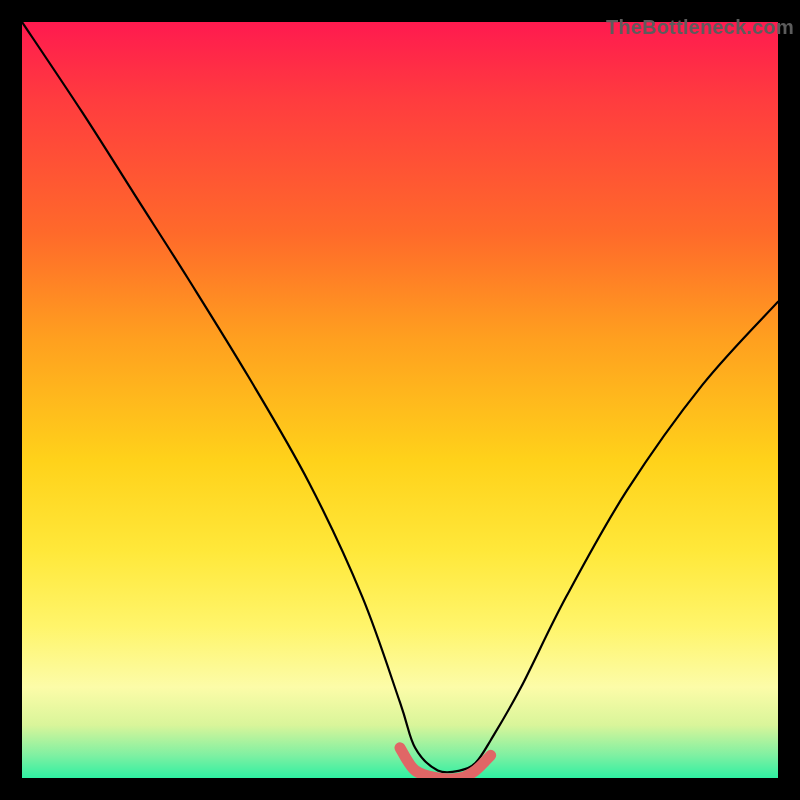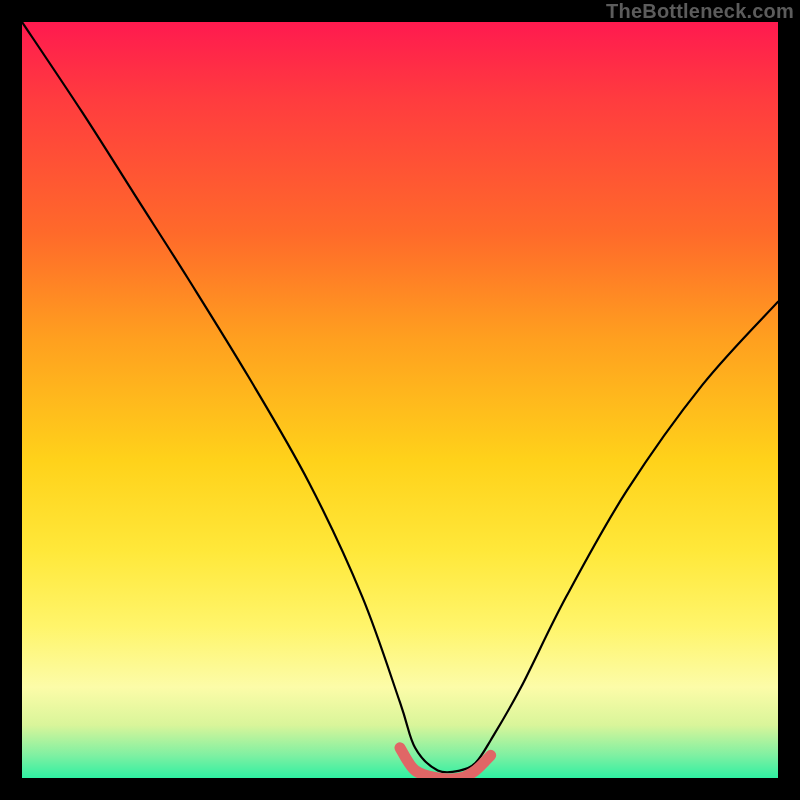--- a/index.html
+++ b/index.html
@@ -31,21 +31,21 @@
       #ffd21a 58%,
       #ffe83a 70%,
       #fff56b 80%,
       #fcfca8 88%,
       #d9f59a 93%,
       #7ff0a2 97%,
       #2ff0a2 100%);
   }
   .watermark {
     position: absolute;
-    top: 0px;
+    top: 16px;
     right: 6px;
     font-family: Arial, Helvetica, sans-serif;
     font-size: 20px;
     font-weight: 600;
     color: #5c5c5c;
     letter-spacing: 0.2px;
     user-select: none;
   }
   svg.curve {
     position: absolute;

